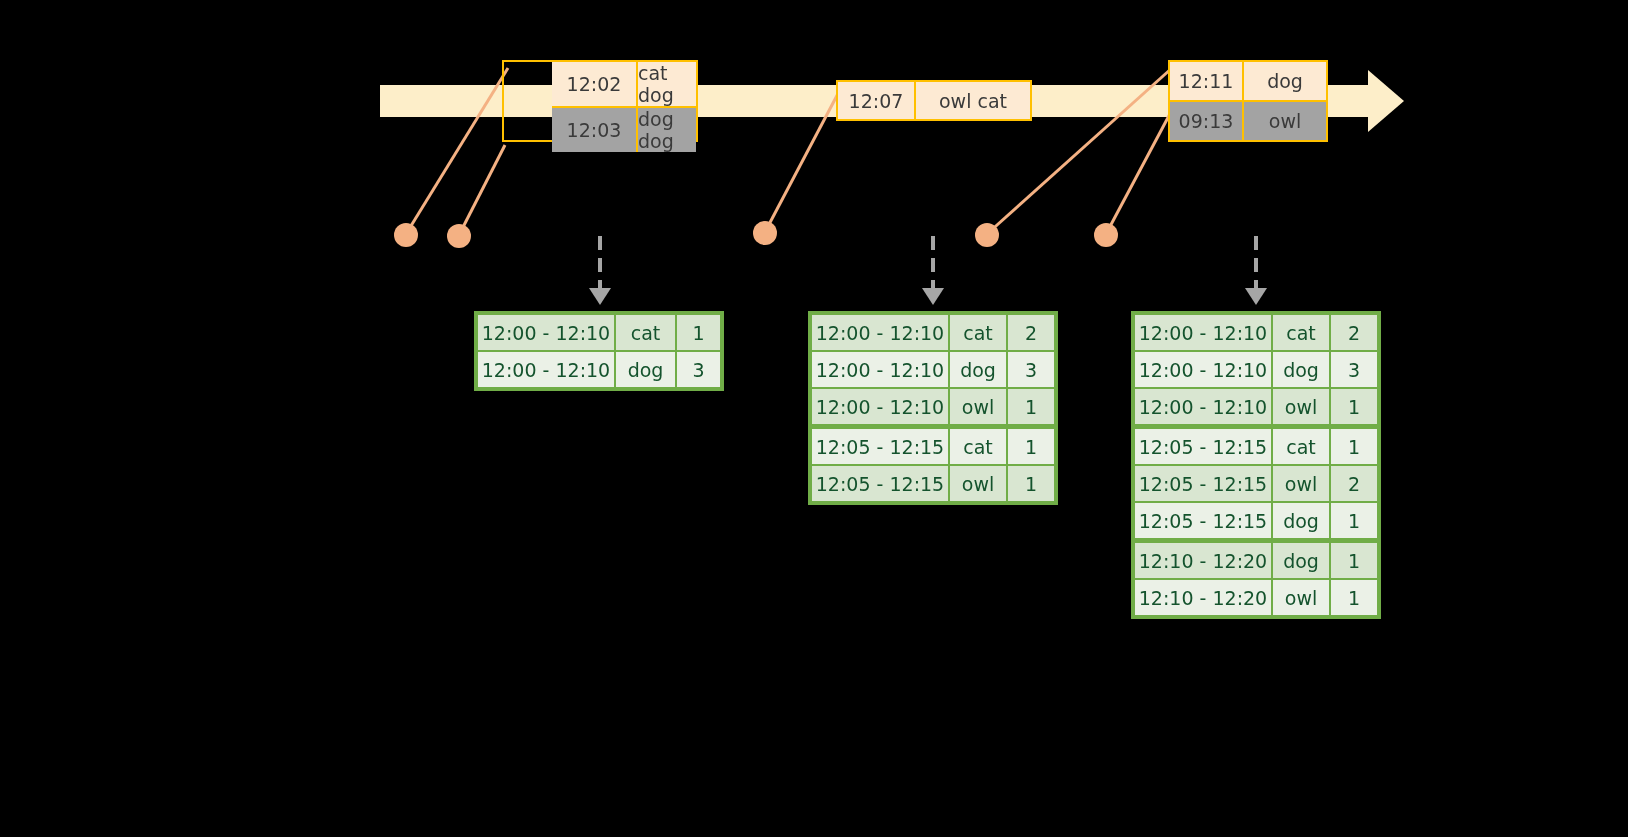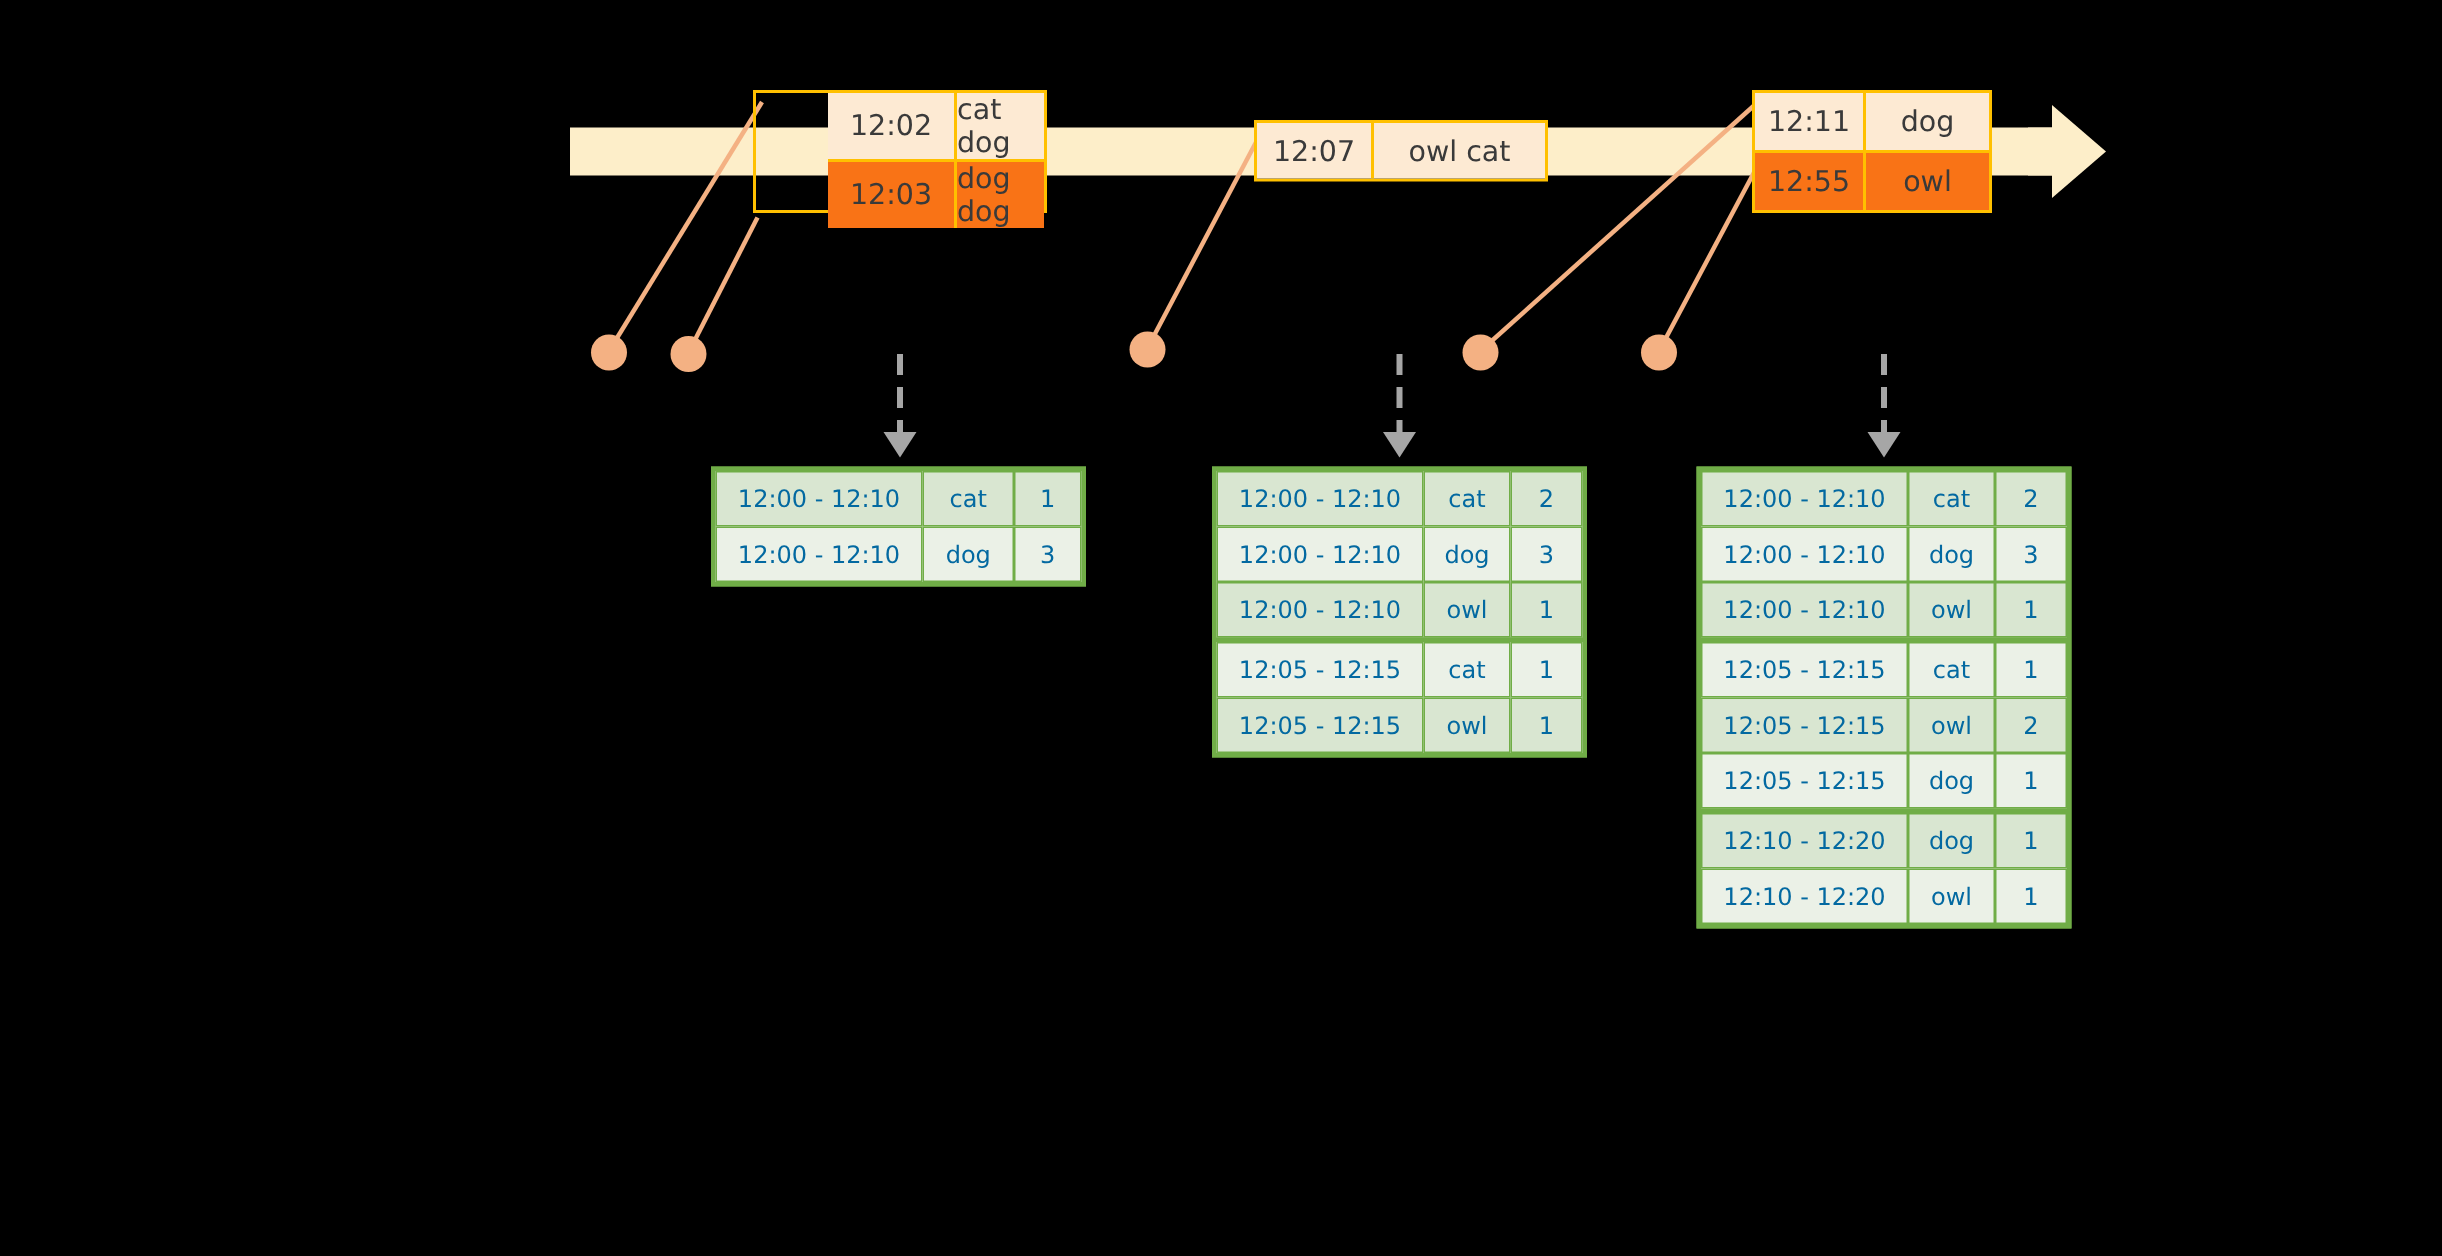--- a/index.html
+++ b/index.html
@@ -36,21 +36,21 @@
   .event-row .time{
     width:86px;display:flex;align-items:center;justify-content:center;
     font-size:19px;color:#3a3a3a;
     border-right:2px solid #ffc000;box-sizing:border-box;
   }
   .event-row .words{
     flex:1;display:flex;align-items:center;justify-content:center;
     font-size:19px;color:#3a3a3a;
   }
   .shade-dark .time,.shade-dark .words{background:#fdead3;}
-  .shade-light .time,.shade-light .words{background:#f97316;}
+  .shade-light .time,.shade-light .words{background:#a3a3a3;}
 
   #ev1{left:502px;top:60px;width:196px;height:82px;padding-left:48px;}
   #ev2{left:836px;top:80px;width:196px;height:41px;justify-content:flex-end;}
   #ev3{left:1168px;top:60px;width:160px;height:82px;}
   #ev3 .time{width:74px;}
   #ev2 .time{width:78px;}
 
   
   .connector{position:absolute;left:0;top:0;width:1628px;height:837px;pointer-events:none;}
 
@@ -70,21 +70,21 @@
   .result-table{
     position:absolute;
     border:3px solid #70ad47;
     box-sizing:border-box;
     display:flex;flex-direction:column;
     background:#70ad47;
   }
   .rt-row{display:flex;height:37px;}
   .rt-cell{
     display:flex;align-items:center;justify-content:center;
-    font-size:16px;color:#0369a1;
+    font-size:19px;color:#14532d;
     border:1px solid #70ad47;box-sizing:border-box;
   }
   .rt-cell.win{width:0;flex:1 1 auto;}
   .rt-cell.word{width:61px;flex:none;}
   .rt-cell.cnt{width:39px;flex:none;}
   .band-a .rt-cell{background:#d9e6d1;}
   .band-b .rt-cell{background:#ebf1e7;}
   .grp-sep{border-top:3px solid #70ad47;}
 
   #tbl1{left:474px;top:311px;width:250px;}
@@ -136,21 +136,21 @@
       <div class="words">owl cat</div>
     </div>
   </div>
 
   <div class="event-box" id="ev3">
     <div class="event-row shade-dark">
       <div class="time">12:11</div>
       <div class="words">dog</div>
     </div>
     <div class="event-row shade-light">
-      <div class="time">12:55</div>
+      <div class="time">09:13</div>
       <div class="words">owl</div>
     </div>
   </div>
 
   <div class="dash-arrow" style="left:588px;top:236px;">
     <div class="shaft"></div>
       <div class="head"></div>
   </div>
   <div class="dash-arrow" style="left:921px;top:236px;">
     <div class="shaft"></div>

